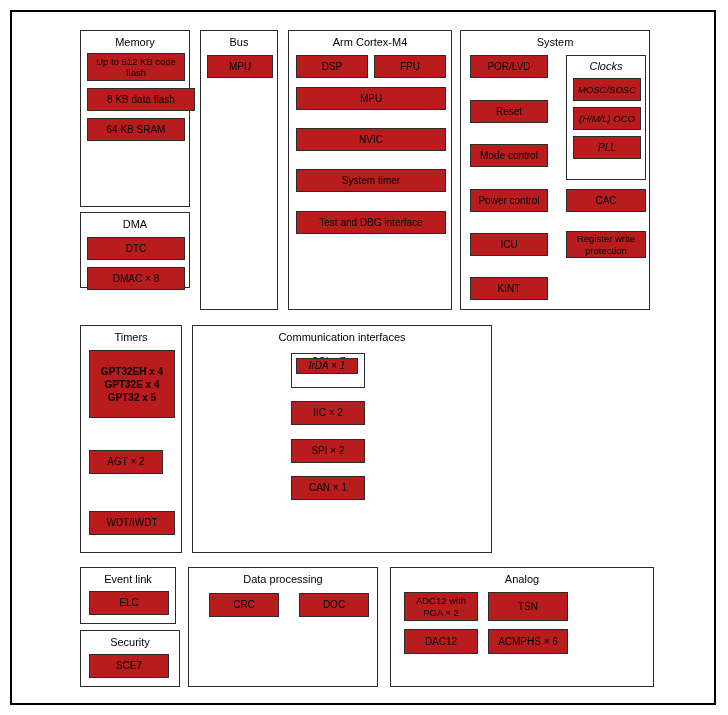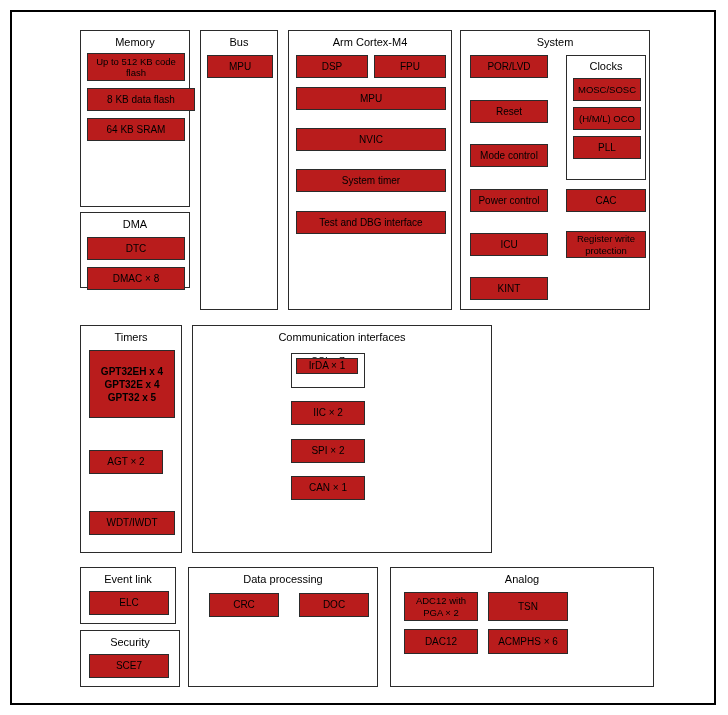--- a/index.html
+++ b/index.html
@@ -69,20 +69,21 @@
   }
   .blk.tight { font-size: 9.5px; line-height: 11.5px; }
   .blk.lh-wide { line-height: 13px; }
 
   
   .subgroup {
     position: absolute;
     box-sizing: border-box;
     border: 1.3px solid #2b2b2b;
     background: #fff;
+    font-style: italic;
   }
 </style>
 </head>
 <body>
 
 <div id="diagram-root">
   <div class="outer-frame">
 
     <div class="group" style="left:68px; top:18px; width:110px; height:177px;">
       <div class="group-title">Memory</div>

